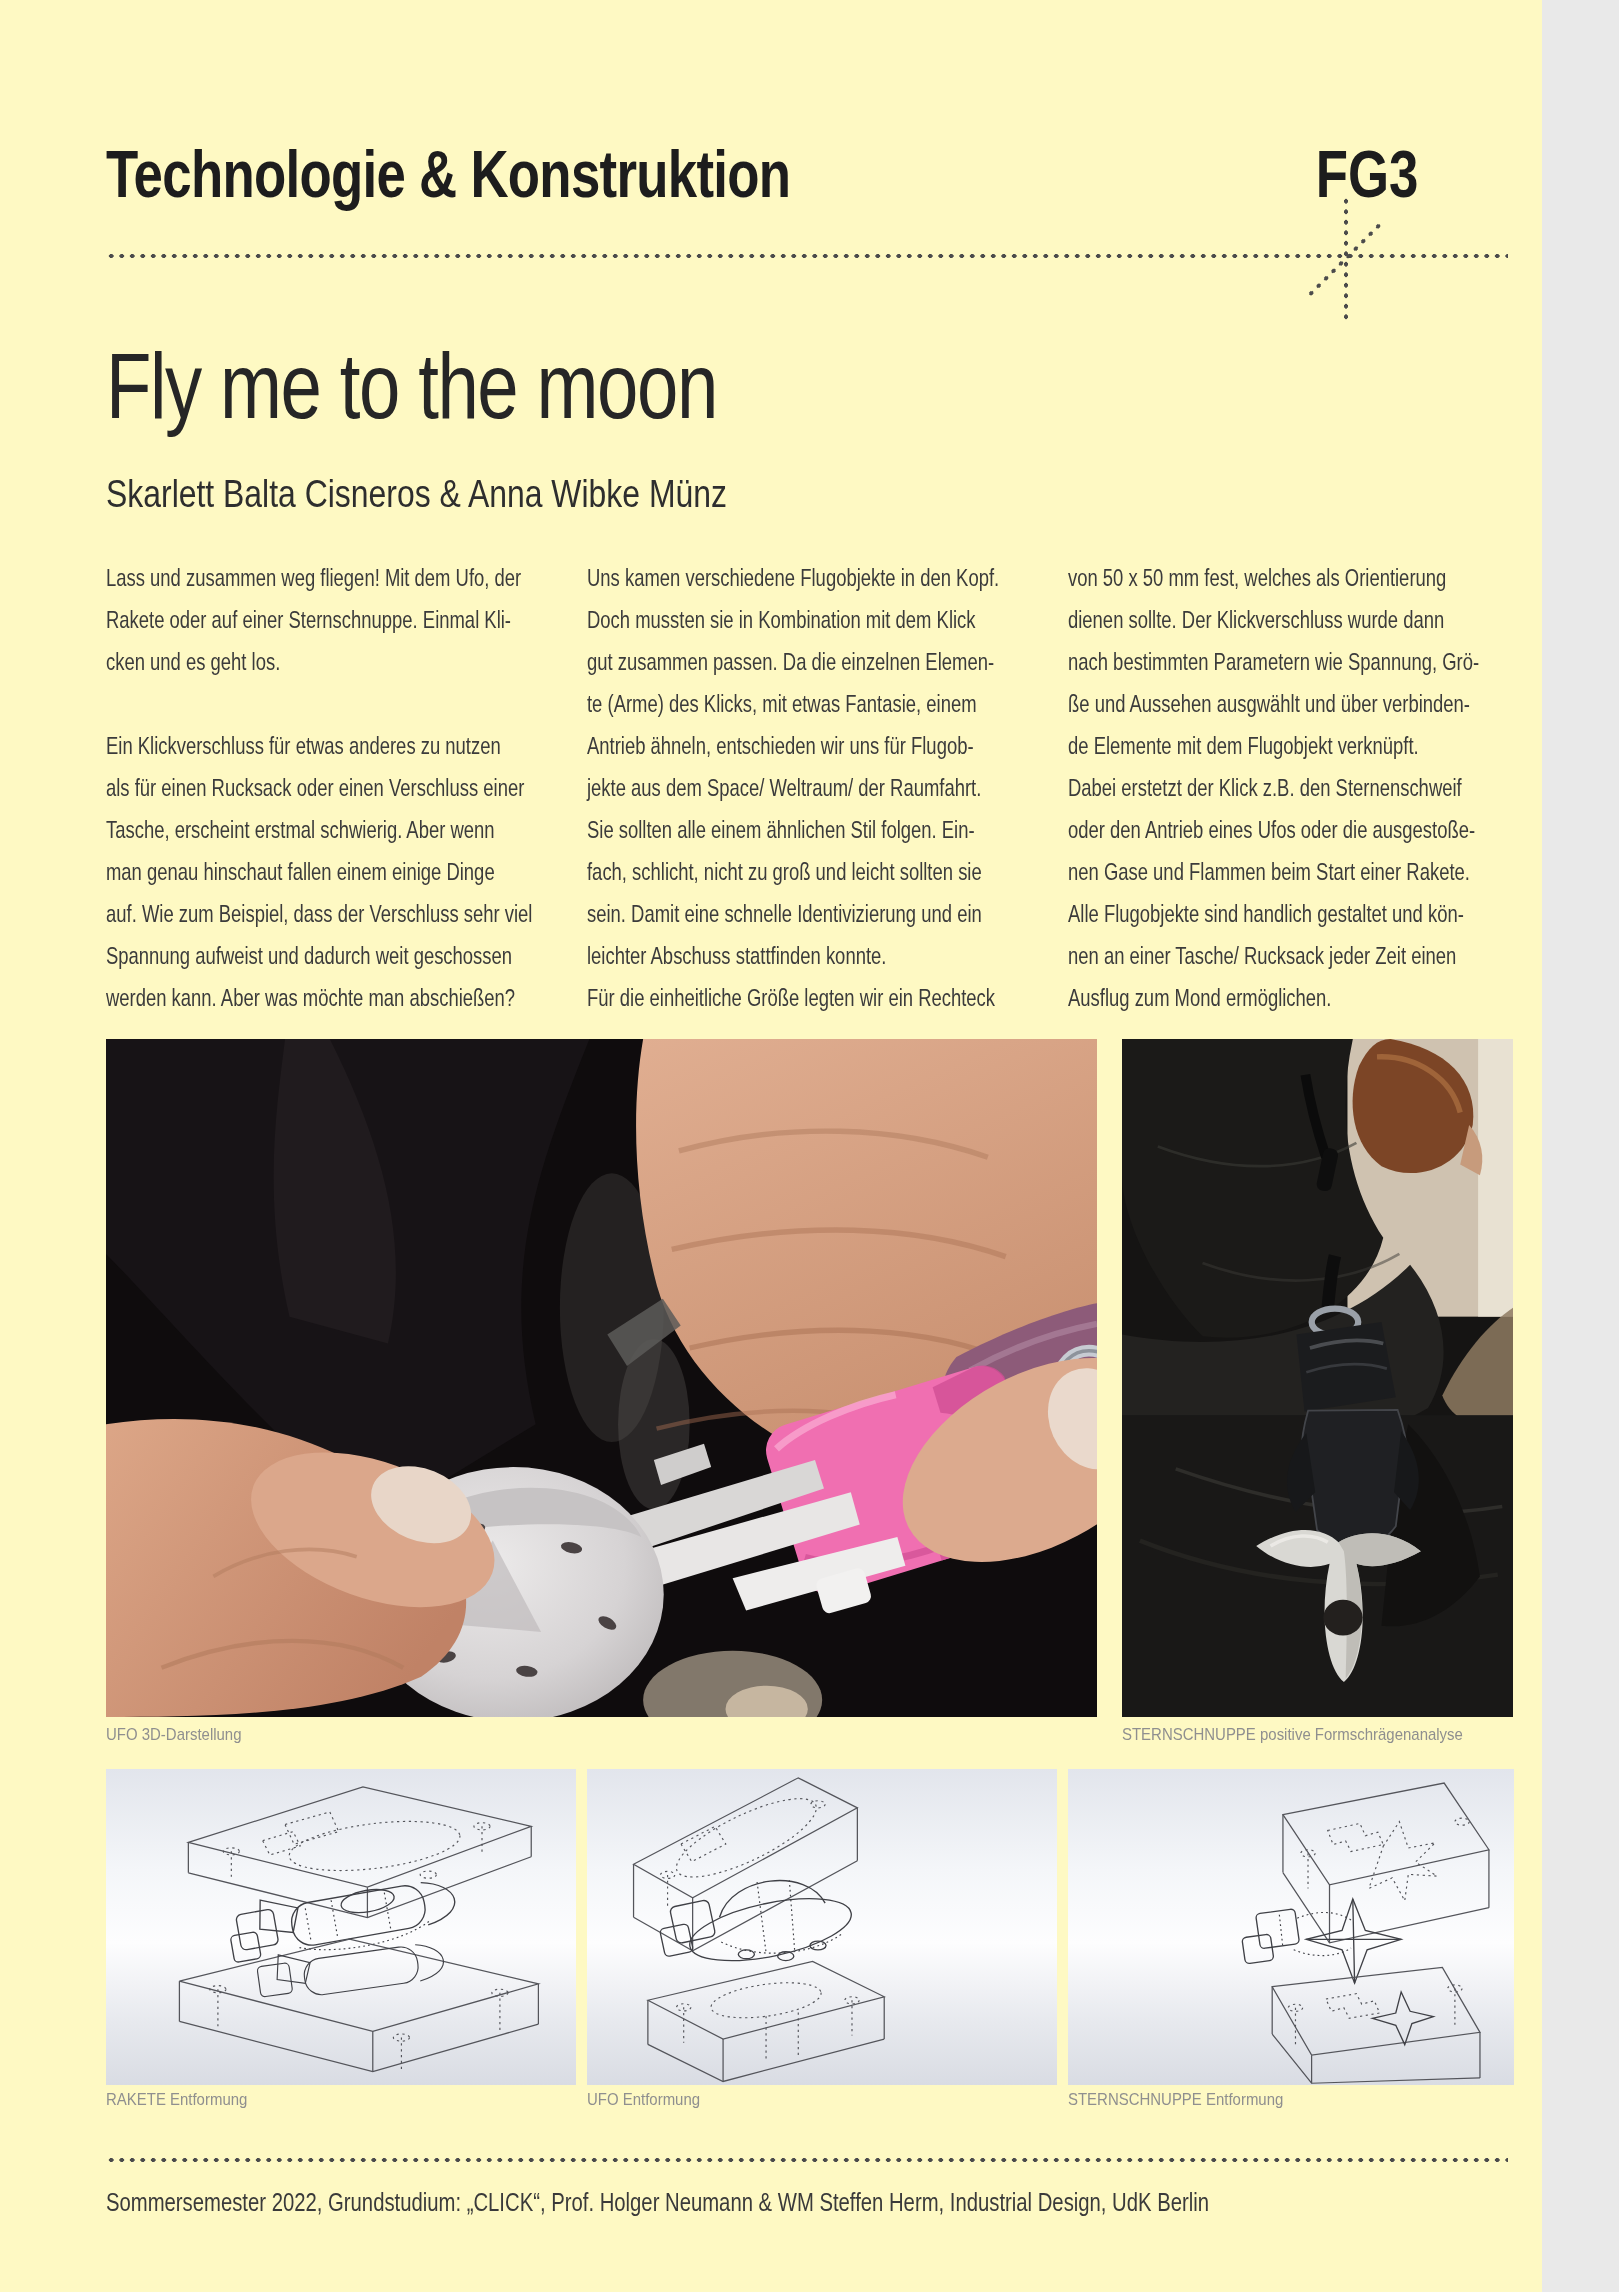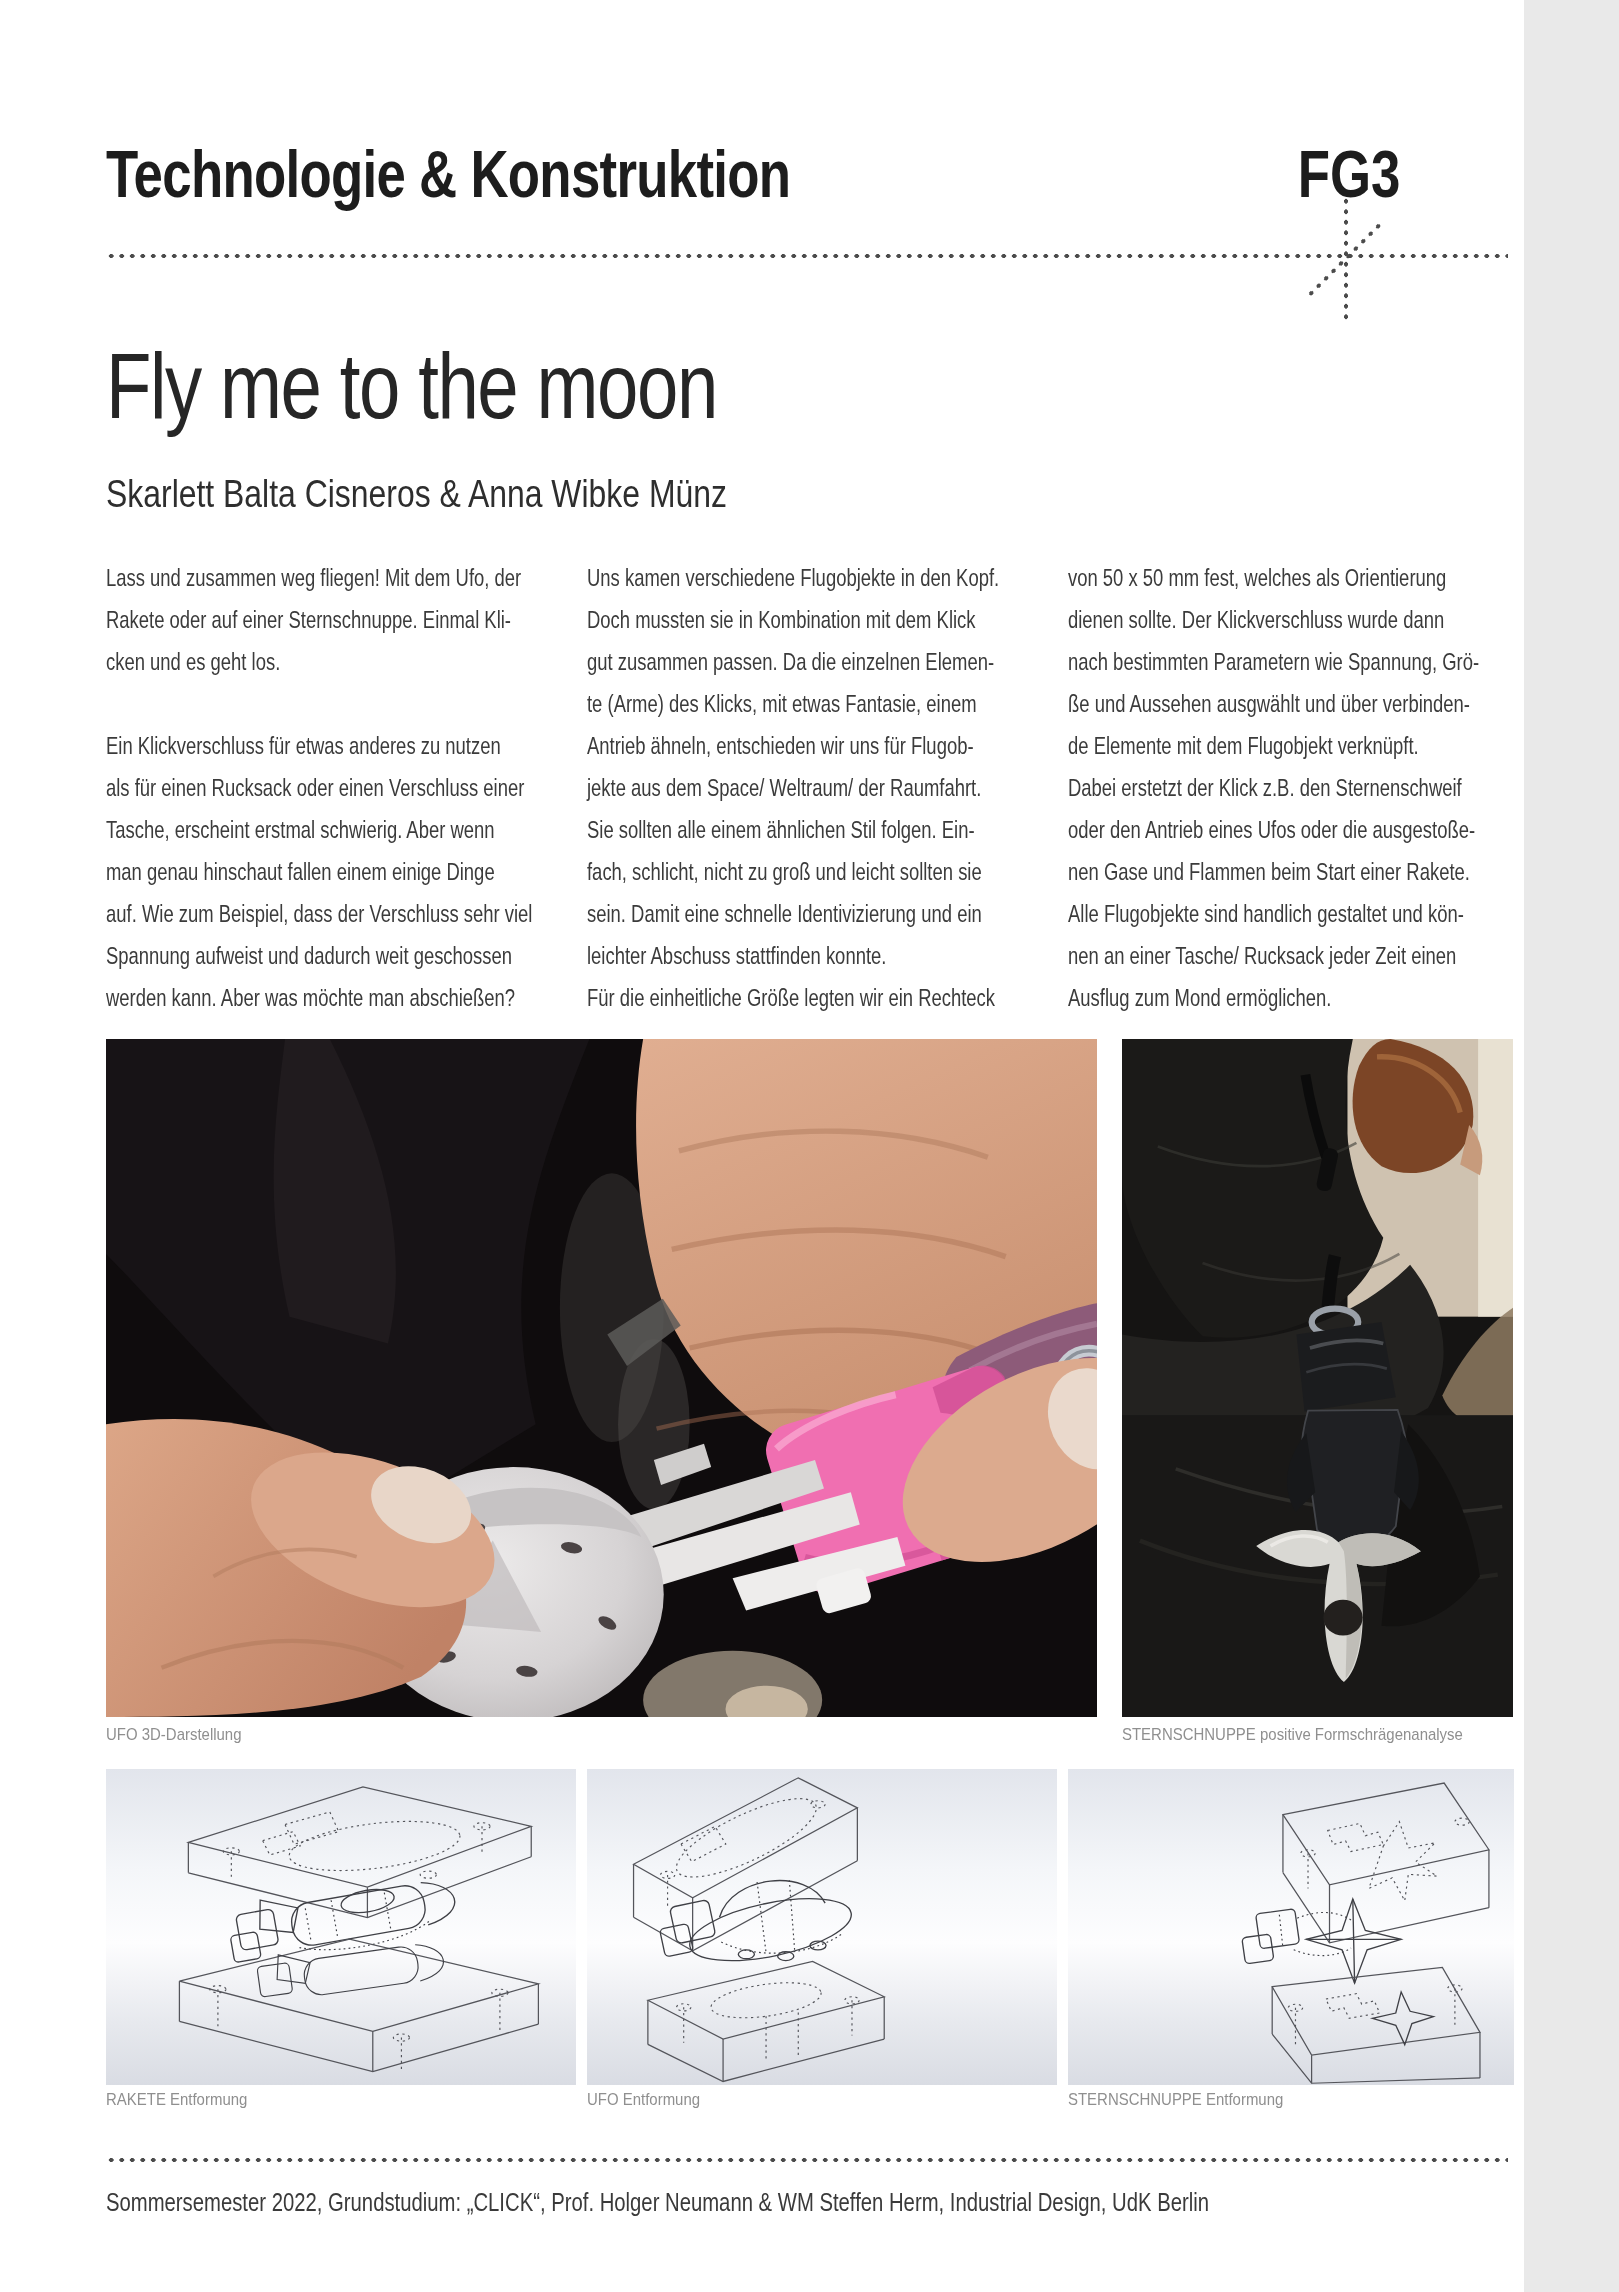--- a/index.html
+++ b/index.html
@@ -1,17 +1,17 @@
 <!DOCTYPE html>
 <html style="font-size:14.3px"><head>
 <meta charset="utf-8">
 <style>
   html,body{margin:0;padding:0;background:#e9e9e9;}
-  .page{position:relative;width:1524px;height:2293px;background:#ffffff;overflow:hidden;
-        font-family:"Liberation Sans",sans-serif;color:#3b3b3b;}
+  .page{position:relative;width:1524px;height:2293px;background:#fef9c3;overflow:hidden;
+        font-family:"Liberation Sans",sans-serif;color:#3b3b3b;padding-left:18px;}
   .abs{position:absolute;}
   .kicker{top:136px;left:106px;font-size:66px;font-weight:bold;color:#1d1d1d;
           transform:scaleX(0.80);transform-origin:top left;white-space:nowrap;letter-spacing:-0.9px;}
   .fg{top:136px;right:124px;font-size:66px;font-weight:bold;color:#1d1d1d;
       transform:scaleX(0.80);transform-origin:top right;white-space:nowrap;}
   .dotrule{height:6.3px;background-image:radial-gradient(circle,#4b4b4b 2px,rgba(0,0,0,0) 2.4px);
            background-size:10.5px 6.3px;background-repeat:repeat-x;background-position:0 50%;}
   .dotrule-v{width:6.3px;background-image:radial-gradient(circle,#4b4b4b 2px,rgba(0,0,0,0) 2.4px);
            background-size:6.3px 10.5px;background-repeat:repeat-y;background-position:50% 0;}
   .rule-top{top:253px;left:106px;width:1402px;}

